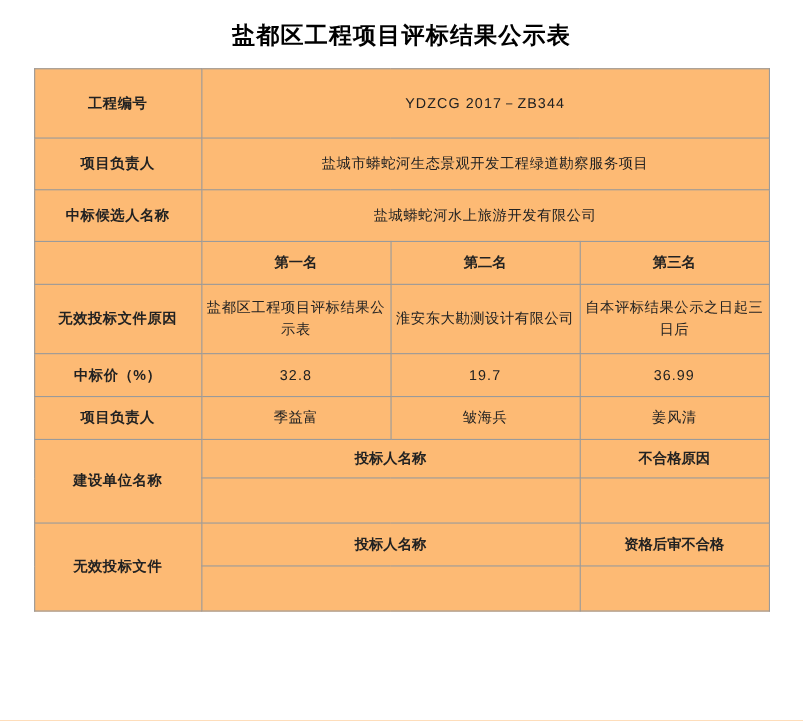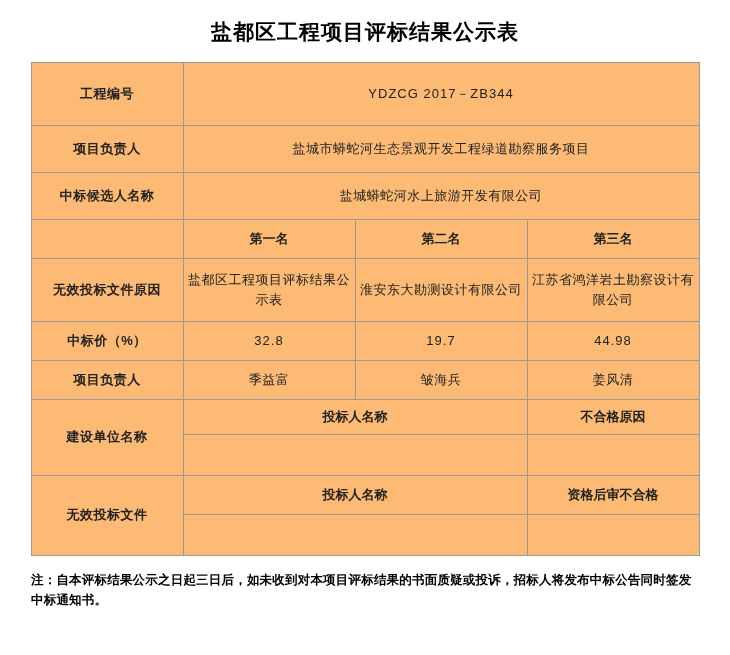--- a/index.html
+++ b/index.html
@@ -121,27 +121,27 @@
       <tr class="r-rank">
         <td class="cellpad empty"></td>
         <td class="cellpad hdr-sub">第一名</td>
         <td class="cellpad hdr-sub">第二名</td>
         <td class="cellpad hdr-sub">第三名</td>
       </tr>
       <tr class="r-cand">
         <td class="cellpad lbl">无效投标文件原因</td>
         <td class="cellpad val">盐都区工程项目评标结果公示表</td>
         <td class="cellpad val">淮安东大勘测设计有限公司</td>
-        <td class="cellpad val">江苏省鸿洋岩土勘察设计有限公司</td>
+        <td class="cellpad val">自本评标结果公示之日起三日后</td>
       </tr>
       <tr class="r-price">
         <td class="cellpad lbl">中标价（%）</td>
         <td class="cellpad num">32.8</td>
         <td class="cellpad num">19.7</td>
-        <td class="cellpad num">44.98</td>
+        <td class="cellpad num">36.99</td>
       </tr>
       <tr class="r-person">
         <td class="cellpad lbl">项目负责人</td>
         <td class="cellpad val">季益富</td>
         <td class="cellpad val">皱海兵</td>
         <td class="cellpad val">姜风清</td>
       </tr>
       <tr class="r-qualhdr">
         <td class="cellpad lbl" rowspan="2">建设单位名称</td>
         <td class="cellpad hdr-sub" colspan="2">投标人名称</td>
@@ -156,15 +156,14 @@
         <td class="cellpad hdr-sub" colspan="2">投标人名称</td>
         <td class="cellpad hdr-sub">资格后审不合格</td>
       </tr>
       <tr class="r-invbody">
         <td class="cellpad val" colspan="2"></td>
         <td class="cellpad val"></td>
       </tr>
     </tbody>
   </table>
 
-  <div class="footnote">注：自本评标结果公示之日起三日后，如未收到对本项目评标结果的书面质疑或投诉，招标人将发布中标公告同时签发中标通知书。</div>
 
 </div>
 
 </body></html>

